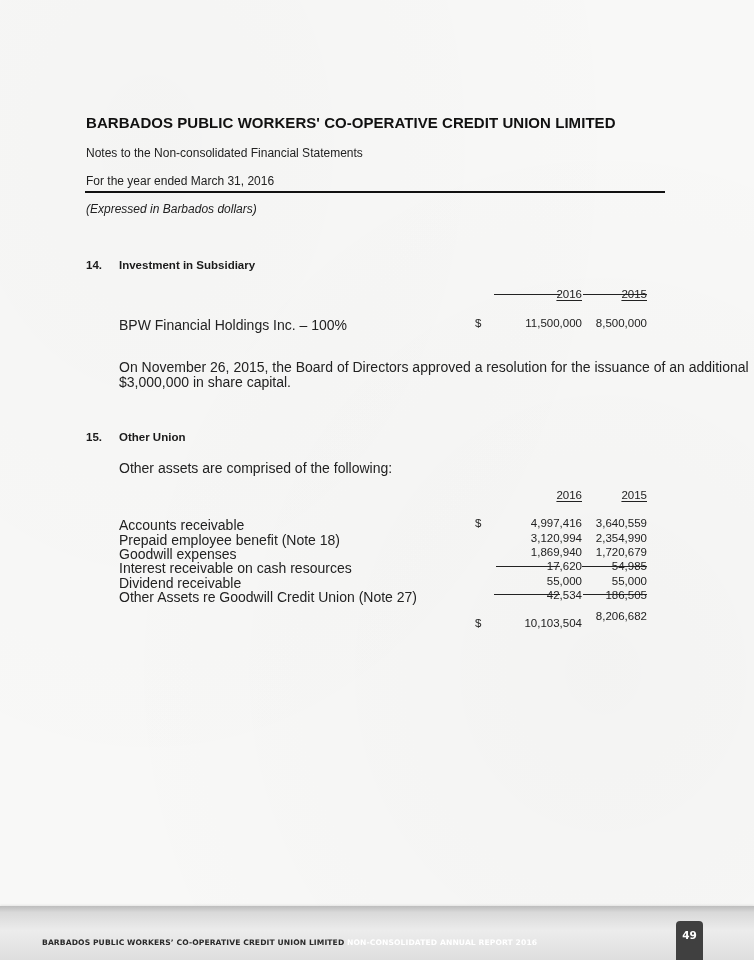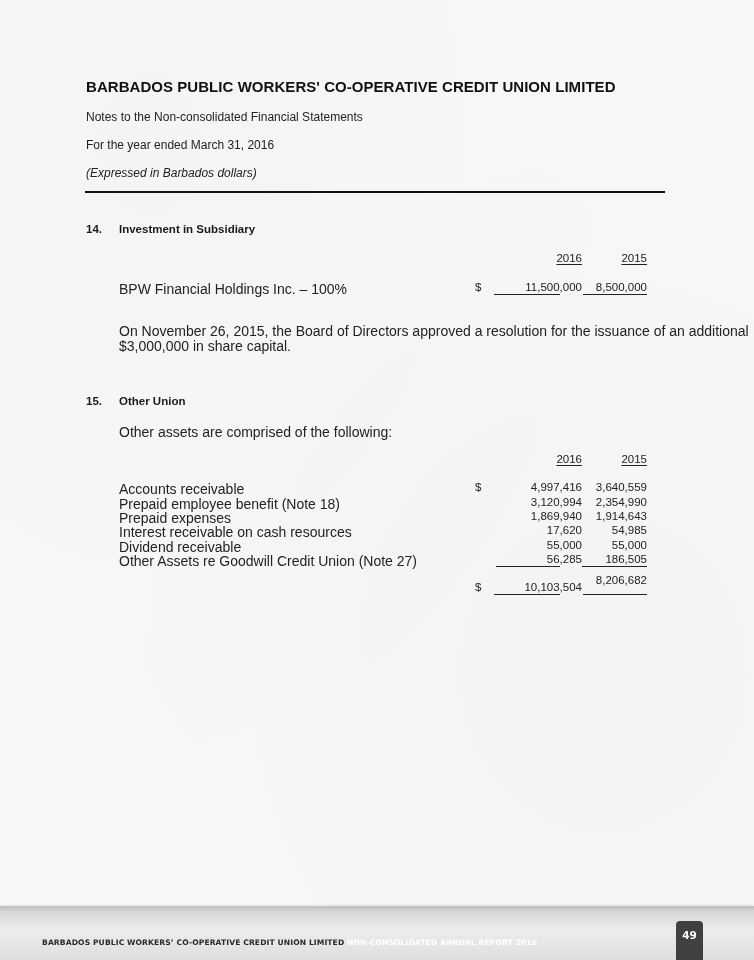--- a/index.html
+++ b/index.html
@@ -9,21 +9,21 @@
     font-family: "Liberation Sans", sans-serif;
     color: #1a1a1a;
   }
   .page-bg {
     position: absolute; inset: 0;
     background:
       radial-gradient(ellipse at 20% 15%, rgba(0,0,0,0.015), transparent 60%),
       radial-gradient(ellipse at 80% 70%, rgba(0,0,0,0.02), transparent 60%),
       #f8f8f7;
   }
-  .abs { position: absolute; white-space: nowrap; }
+  .abs { position: absolute; white-space: nowrap; margin-top: 36px; }
   .title { left: 86px; top: 78px; font-size: 15px; font-weight: bold; letter-spacing: 0.05px; color: #111; }
   .sub { left: 86px; font-size: 12px; color: #222; }
   .sub1 { top: 110px; }
   .sub2 { top: 138px; }
   .sub3 { top: 166px; font-style: italic; }
   .rule { position: absolute; left: 85px; top: 191px; width: 580px; height: 2px; background: #111; }
 
   .sec-num { left: 86px; font-size: 11.5px; font-weight: bold; }
   .sec-title { left: 119px; font-size: 11.5px; font-weight: bold; }
   .txt { left: 119px; font-size: 14px; color: #222; }
@@ -92,37 +92,37 @@
   <div class="abs txt" style="top:481px">Accounts receivable</div>
   <div class="abs num col16" style="top:481px">4,997,416</div>
   <div class="abs num col15" style="top:481px">3,640,559</div>
 </div>
 <div>
   <div class="abs txt" style="top:496px">Prepaid employee benefit (Note 18)</div>
   <div class="abs num col16" style="top:496px">3,120,994</div>
   <div class="abs num col15" style="top:496px">2,354,990</div>
 </div>
 <div>
-  <div class="abs txt" style="top:510px">Prepaid expenses</div>
+  <div class="abs txt" style="top:510px">Goodwill expenses</div>
   <div class="abs num col16" style="top:510px">1,869,940</div>
-  <div class="abs num col15" style="top:510px">1,914,643</div>
+  <div class="abs num col15" style="top:510px">1,720,679</div>
 </div>
 <div>
   <div class="abs txt" style="top:524px">Interest receivable on cash resources</div>
   <div class="abs num col16" style="top:524px">17,620</div>
   <div class="abs num col15" style="top:524px">54,985</div>
 </div>
 <div>
   <div class="abs txt" style="top:539px">Dividend receivable</div>
   <div class="abs num col16" style="top:539px">55,000</div>
   <div class="abs num col15" style="top:539px">55,000</div>
 </div>
 <div>
   <div class="abs txt" style="top:553px">Other Assets re Goodwill Credit Union (Note 27)</div>
-  <div class="abs num col16" style="top:553px">56,285</div>
+  <div class="abs num col16" style="top:553px">42,534</div>
   <div class="abs num col15" style="top:553px">186,505</div>
 </div>
 <div class="uline" style="left:496px; top:566px; width:64px;"></div>
 <div class="uline" style="left:582px; top:566px; width:65px;"></div>
 
 <div class="abs dollar" style="top:581px">$</div>
 <div class="abs num col16" style="top:581px">10,103,504</div>
 <div class="abs num col15" style="top:574px">8,206,682</div>
 <div class="uline" style="left:494px; top:594px; width:66px;"></div>
 <div class="uline" style="left:583px; top:594px; width:64px;"></div>

